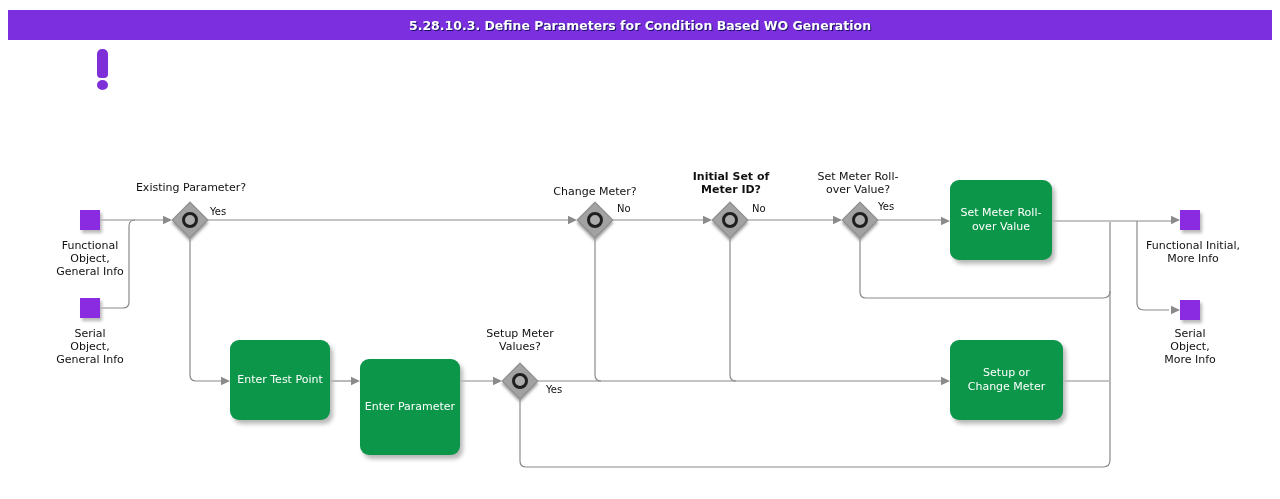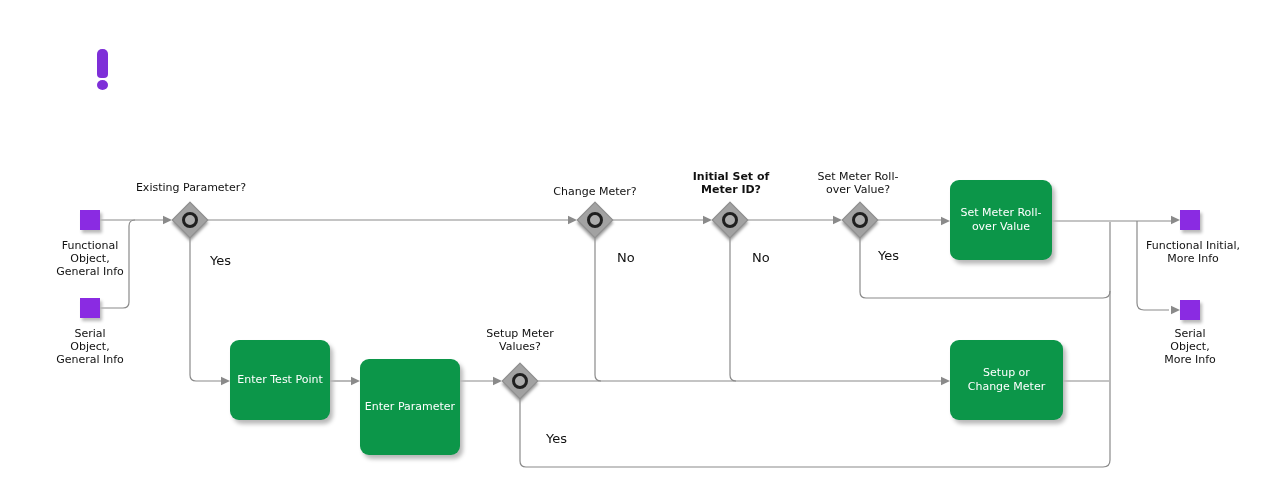--- a/index.html
+++ b/index.html
@@ -38,36 +38,39 @@
   }
   .dcircle {
     position:absolute; left:10px; top:10px; width:16px; height:16px;
     border-radius:50%; border:3px solid #1f1f1f; background:#ACACAC;
   }
 
   .lbl {
     position:absolute; z-index:2; font-size:11px; line-height:13px; color:#111111;
     text-align:center; white-space:pre-line;
   }
-  .branch { position:absolute; z-index:2; font-size:13px; color:#111111;margin-top:47px; }
+  .branch { position:absolute; z-index:2; font-size:10px; color:#111111; }
 
   .exq-bar {
     position:absolute; left:97px; top:49px; width:11px; height:29px;
     background:#7E2FD8; border-radius:5px 5px 4px 4px; z-index:2;
   }
   .exq-dot {
     position:absolute; left:97px; top:80px; width:11px; height:10px;
     background:#7E2FD8; border-radius:50%; z-index:2;
   }
 </style>
 </head>
 <body>
 
 <div class="canvas">
 
+  <div class="titlebar">
+    <span>5.28.10.3. Define Parameters for Condition Based WO Generation</span>
+  </div>
 
   <svg class="conn-svg" viewBox="0 0 1280 499" fill="none" stroke="#8a8a8a" stroke-width="1.2">
     <path d="M 100 220 H 167"></path>
     <path d="M 100 308 H 123 Q 129 308 129 302 V 226 Q 129 220 135 220"></path>
     <path d="M 208 220 H 572"></path>
     <path d="M 190 238 V 375 Q 190 381 196 381 H 225"></path>
     <path d="M 613 220 H 707"></path>
     <path d="M 595 238 V 375 Q 595 381 601 381"></path>
     <path d="M 748 220 H 837"></path>
     <path d="M 730 238 V 375 Q 730 381 736 381"></path>

